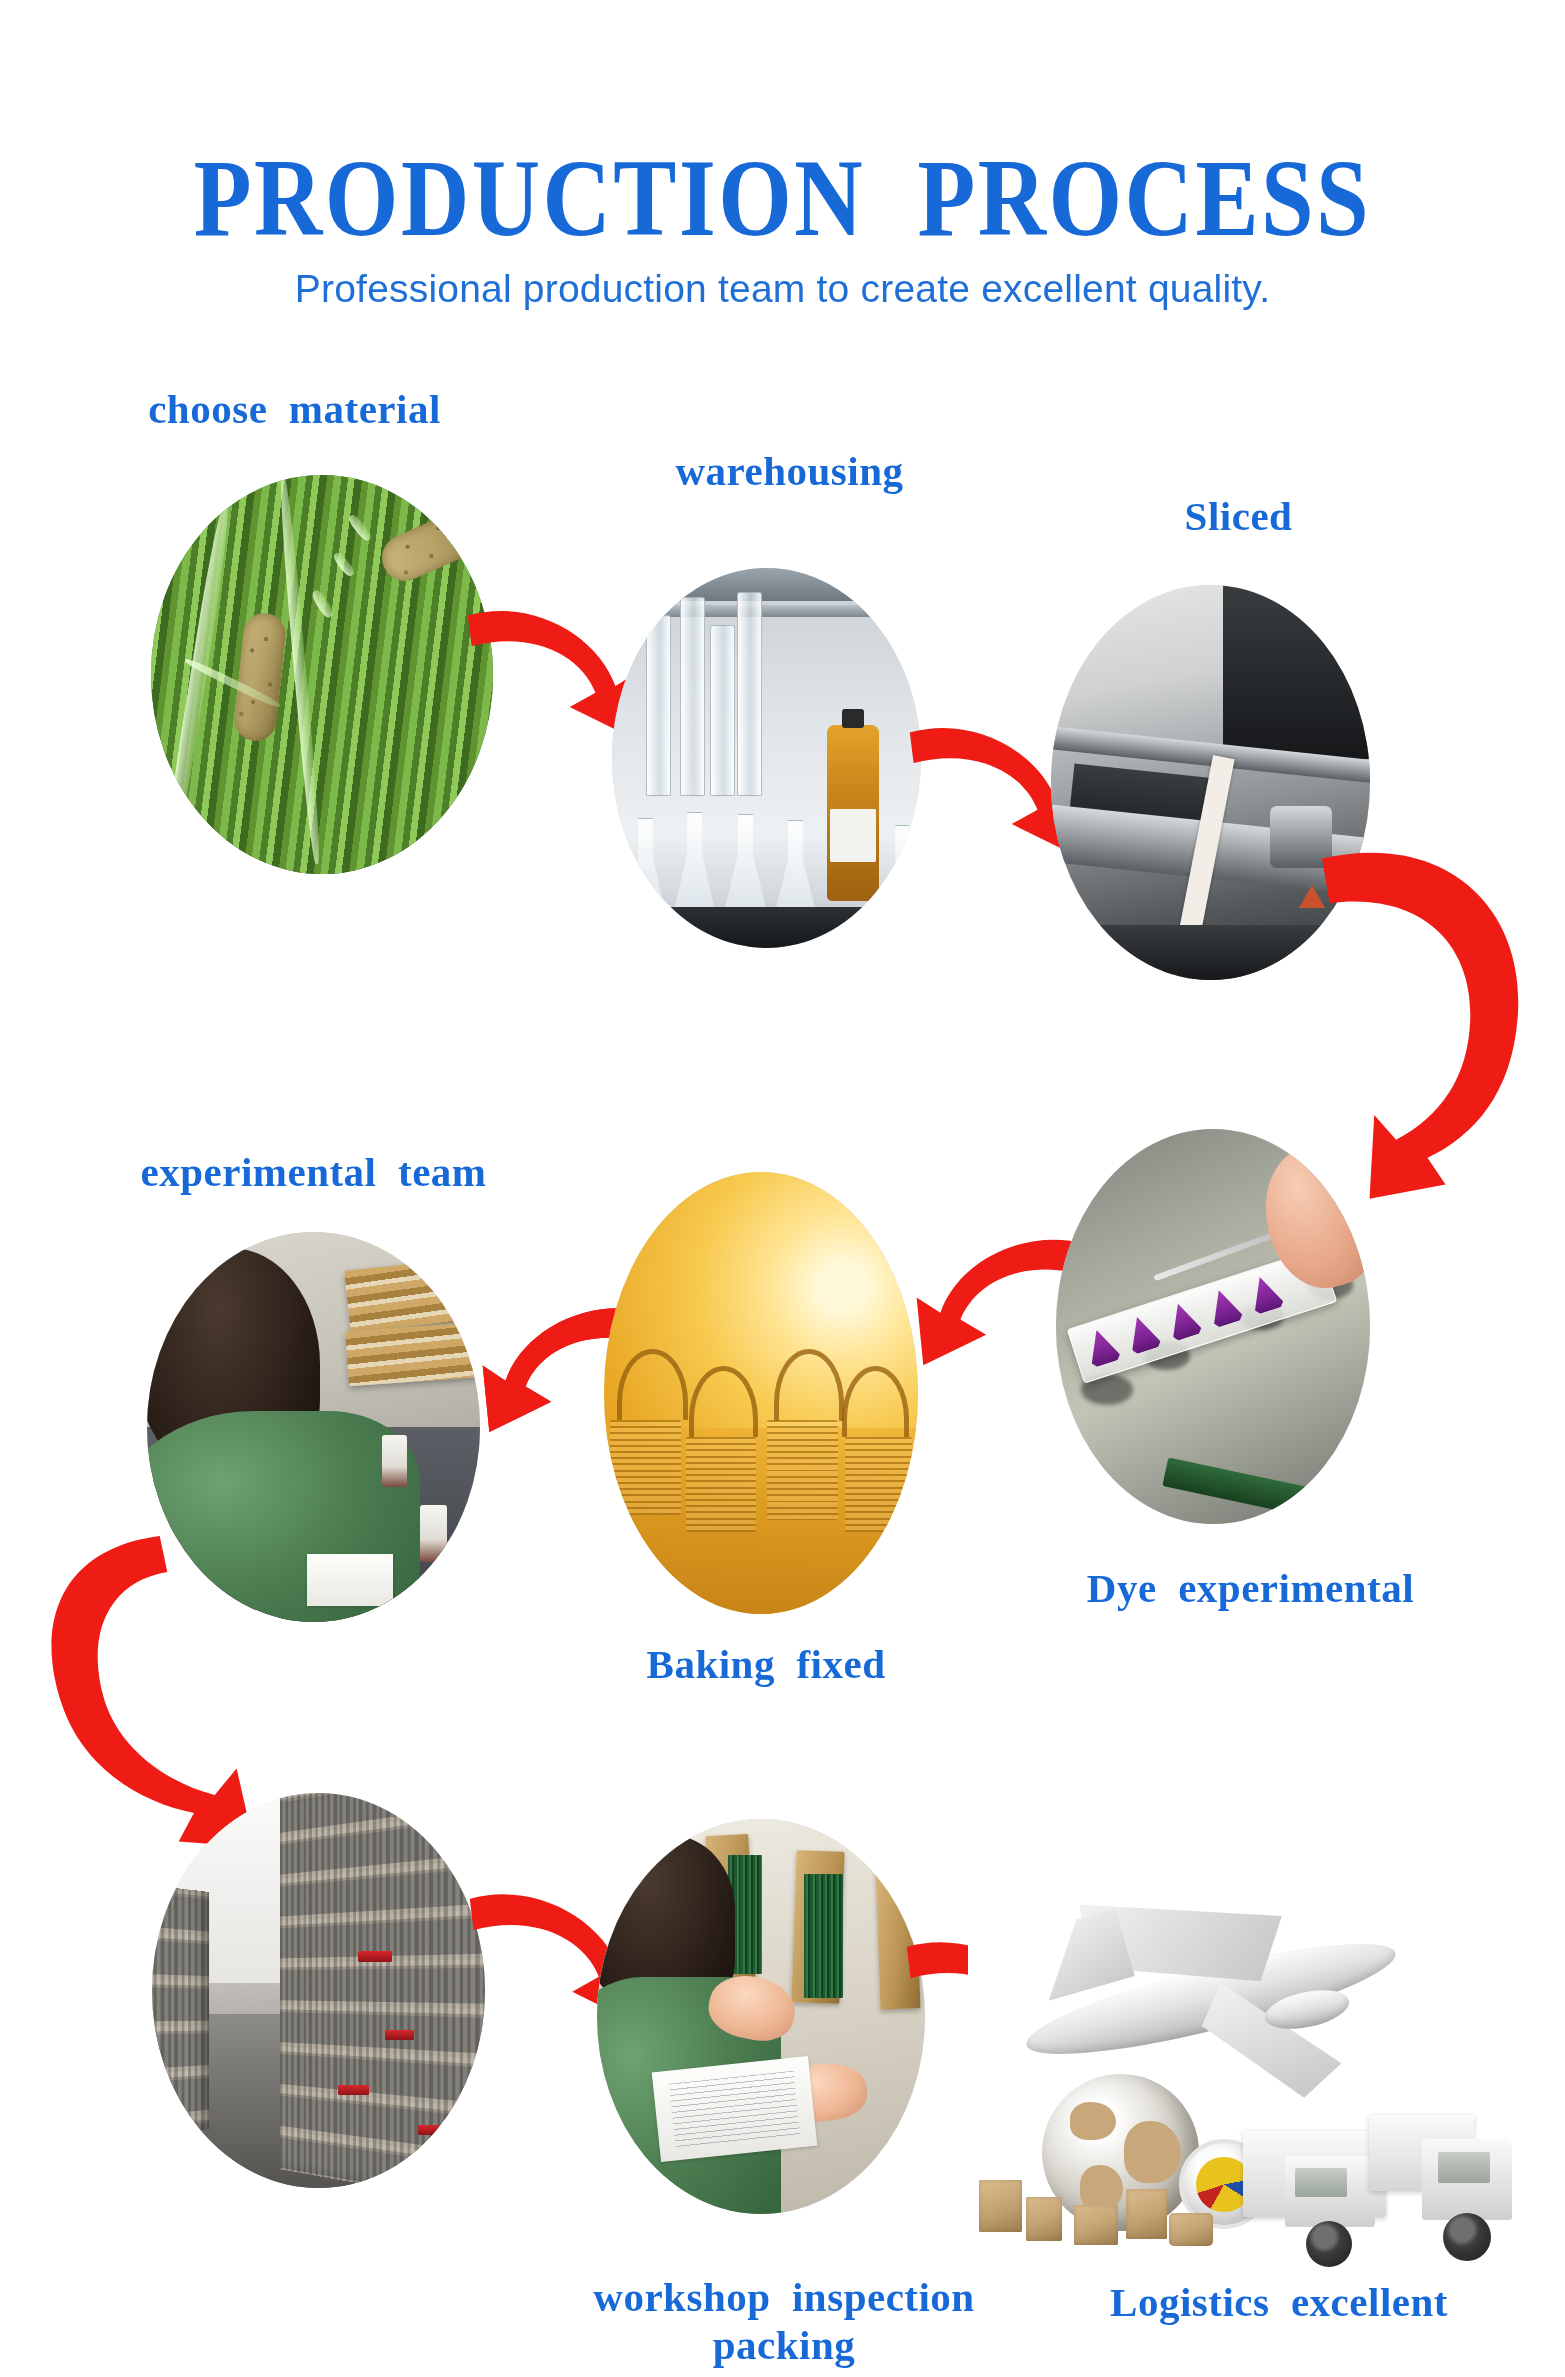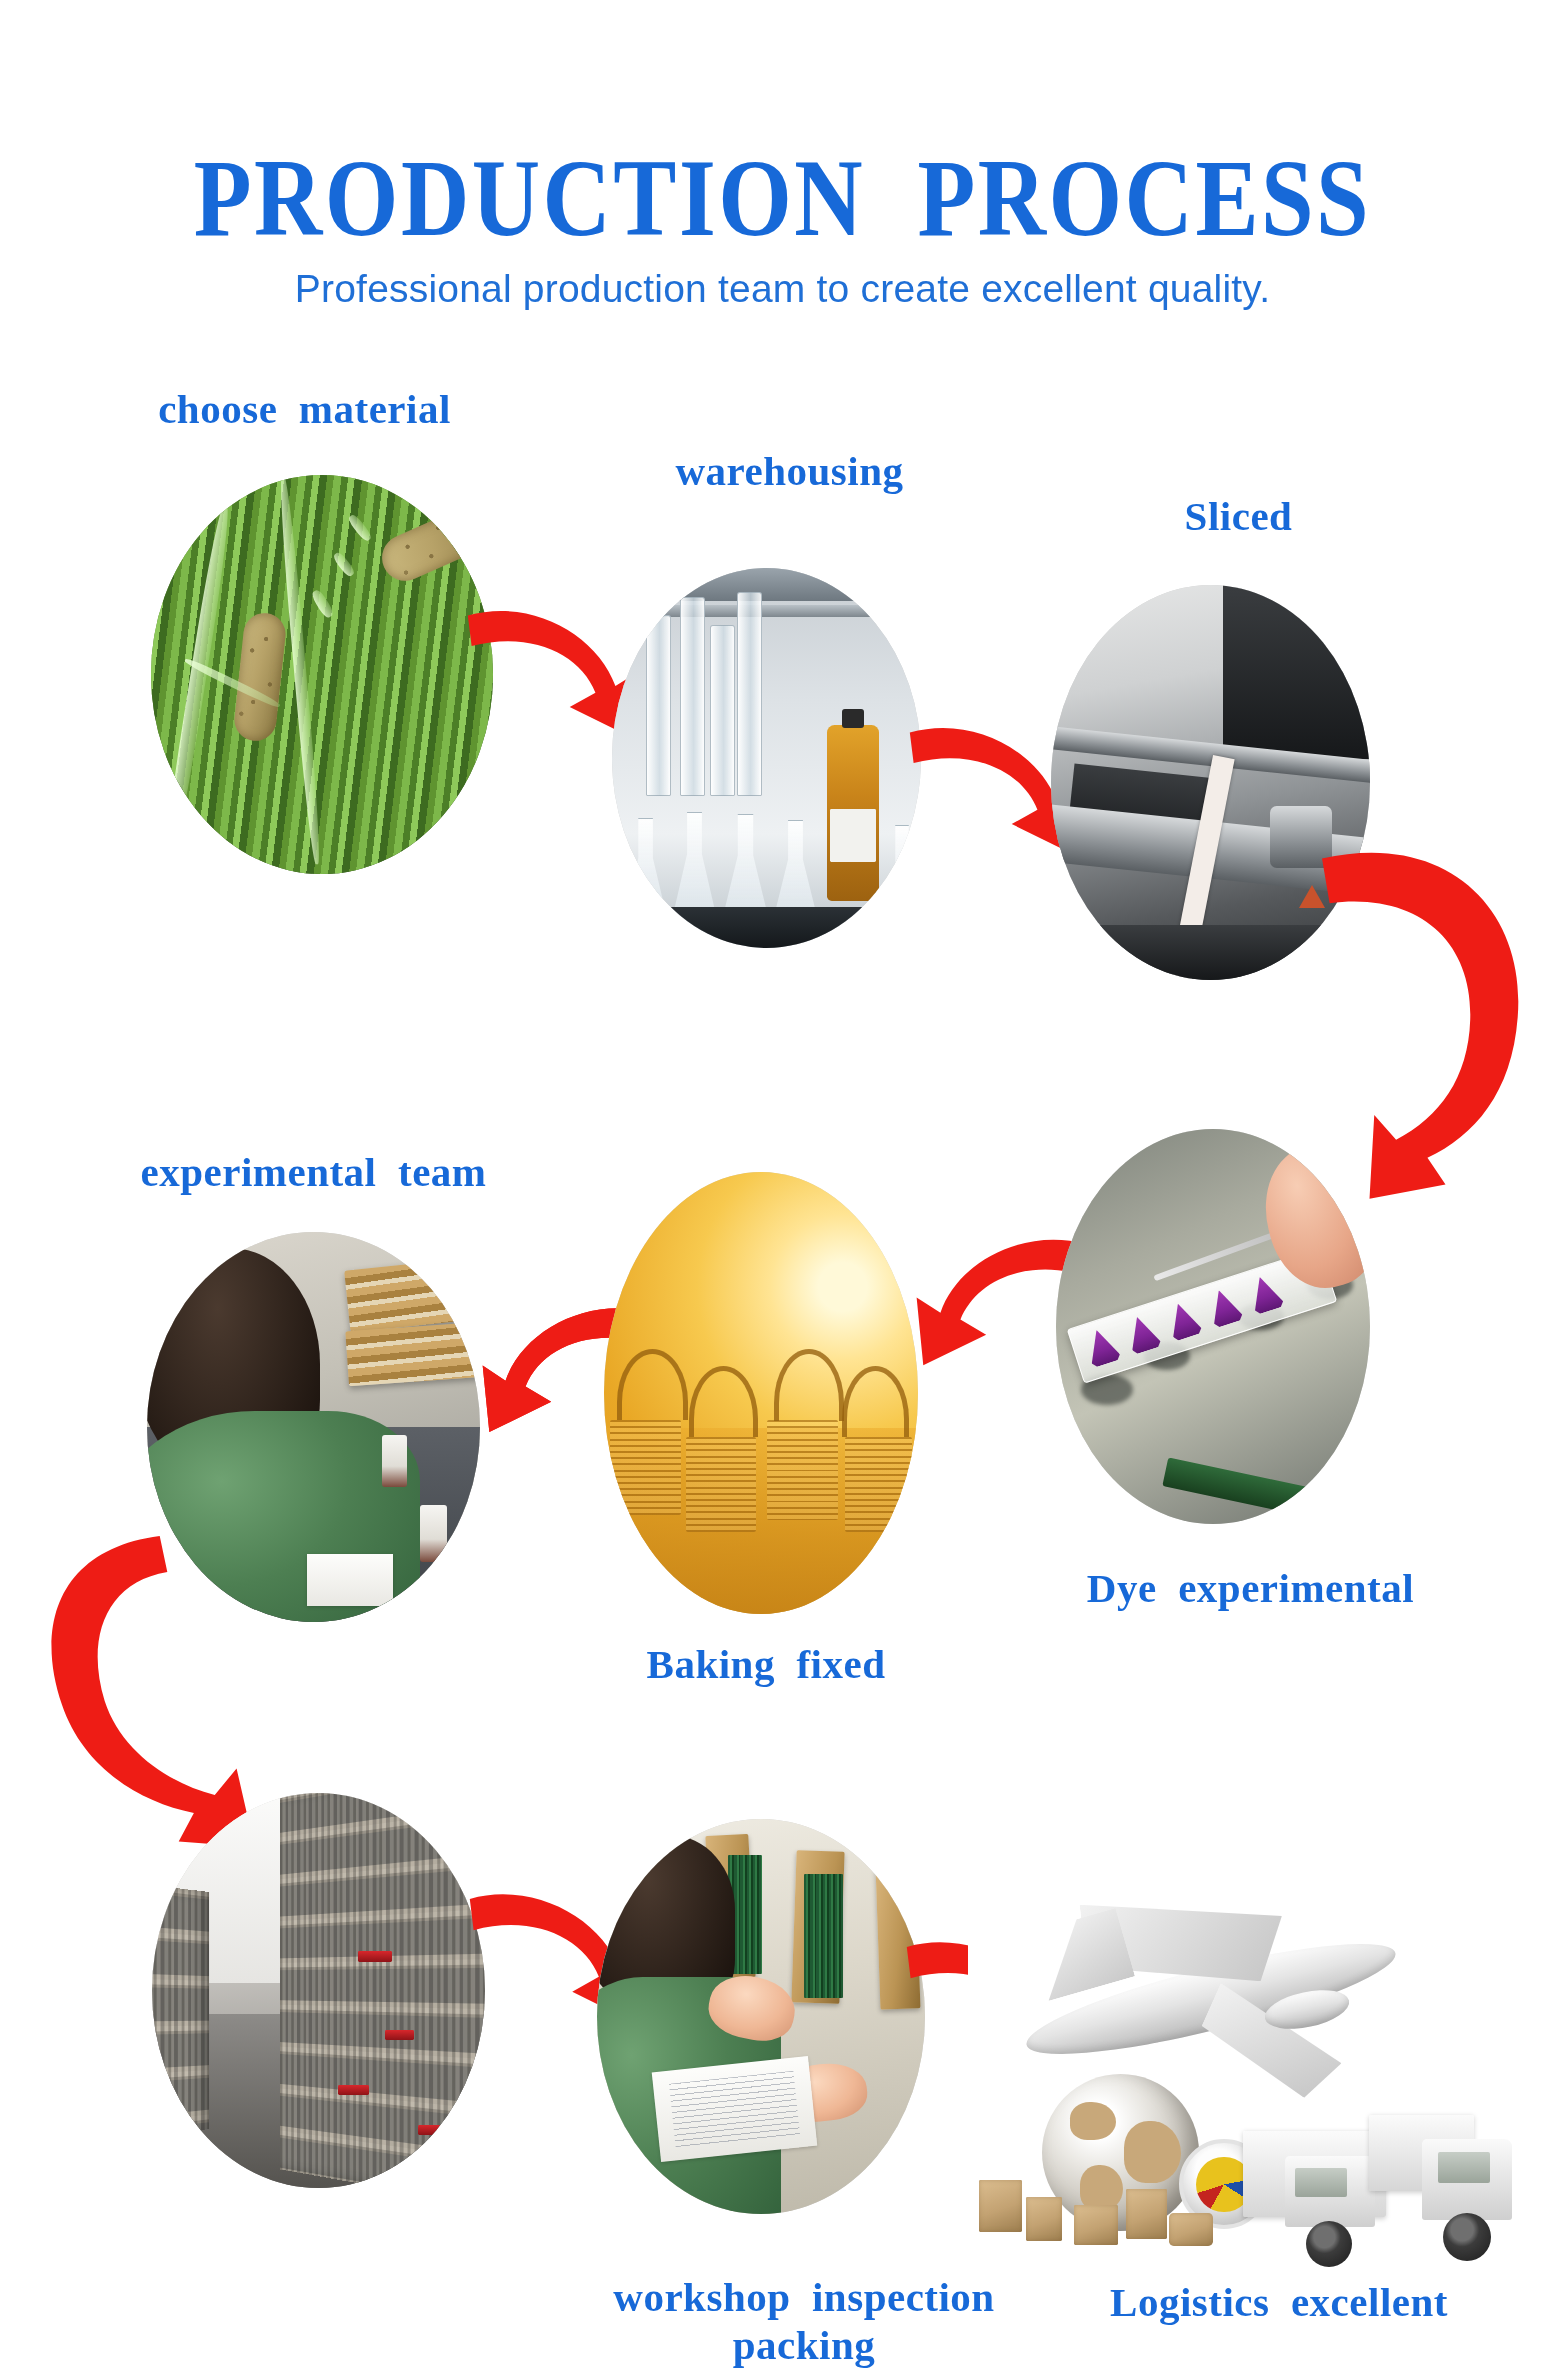--- a/index.html
+++ b/index.html
@@ -321,21 +321,21 @@
 
 <div id="page">
 
   <div class="header" style="top:269px;">
     <div class="subtitle">Professional production team to create excellent quality.</div>
   </div>
   <div class="header" style="top:143px;">
     <div class="title">PRODUCTION  PROCESS</div>
   </div>
 
-  <div class="step-label" style="left:124px; top:385px; width:361px;">choose  material</div>
+  <div class="step-label" style="left:114px; top:385px; width:361px;">choose  material</div>
 
   <div class="photo" style="left:151px; top:475px; width:342px; height:399px;">
     <div class="ph-inner">
       <div class="img-grass"></div>
       <div class="seed" style="left:228px; top:45px; width:119px; height:46px; transform:rotate(-24deg);"></div>
       <div class="seed" style="left:88px; top:138px; width:42px; height:128px; transform:rotate(6deg);"></div>
       <div class="blade-lt" style="left:38px; top:28.5px; width:16px; height:361px; transform:rotate(9deg);"></div>
       <div class="blade-lt" style="left:143px; top:0px; width:12.4px; height:390px; transform:rotate(-5deg);"></div>
       <div class="blade-lt" style="left:204px; top:38px; width:9.5px; height:30px; transform:rotate(-38deg);"></div>
       <div class="blade-lt" style="left:188px; top:76px; width:9.5px; height:27px; transform:rotate(-38deg);"></div>
@@ -508,21 +508,21 @@
     </div>
   </div>
 
   <div class="arrow" style="left:466px; top:1890px; width:204px; height:143px;">
     <svg width="204" height="143" viewBox="0 0 430 300">
       <path d="M8,18 C140,-20 286,58 324,168 L374,136 L358,280 L224,214 L280,182
                C248,100 142,50 16,84 Z" fill="#ee1c15"></path>
     </svg>
   </div>
 
-  <div class="step-label" style="left:552px; top:2273px; width:504px;">workshop  inspection
+  <div class="step-label" style="left:532px; top:2273px; width:504px;">workshop  inspection
 packing</div>
 
   <div class="photo" style="left:597px; top:1819px; width:328px; height:395px;">
     <div class="ph-inner">
       <div class="img-pack"></div>
       <div class="wood-frame" style="left:34%; top:4%; width:43px; height:143px; transform:rotate(-3deg);"></div>
       <div class="slide-pack" style="left:40%; top:9%; width:34px; height:119px;"></div>
       <div class="wood-frame" style="left:60%; top:8%; width:48px; height:152px; transform:rotate(2deg);"></div>
       <div class="slide-pack" style="left:63%; top:14%; width:39px; height:124px;"></div>
       <div class="wood-frame" style="right:2%; top:12%; width:40px; height:143px; transform:rotate(-2deg);"></div>

